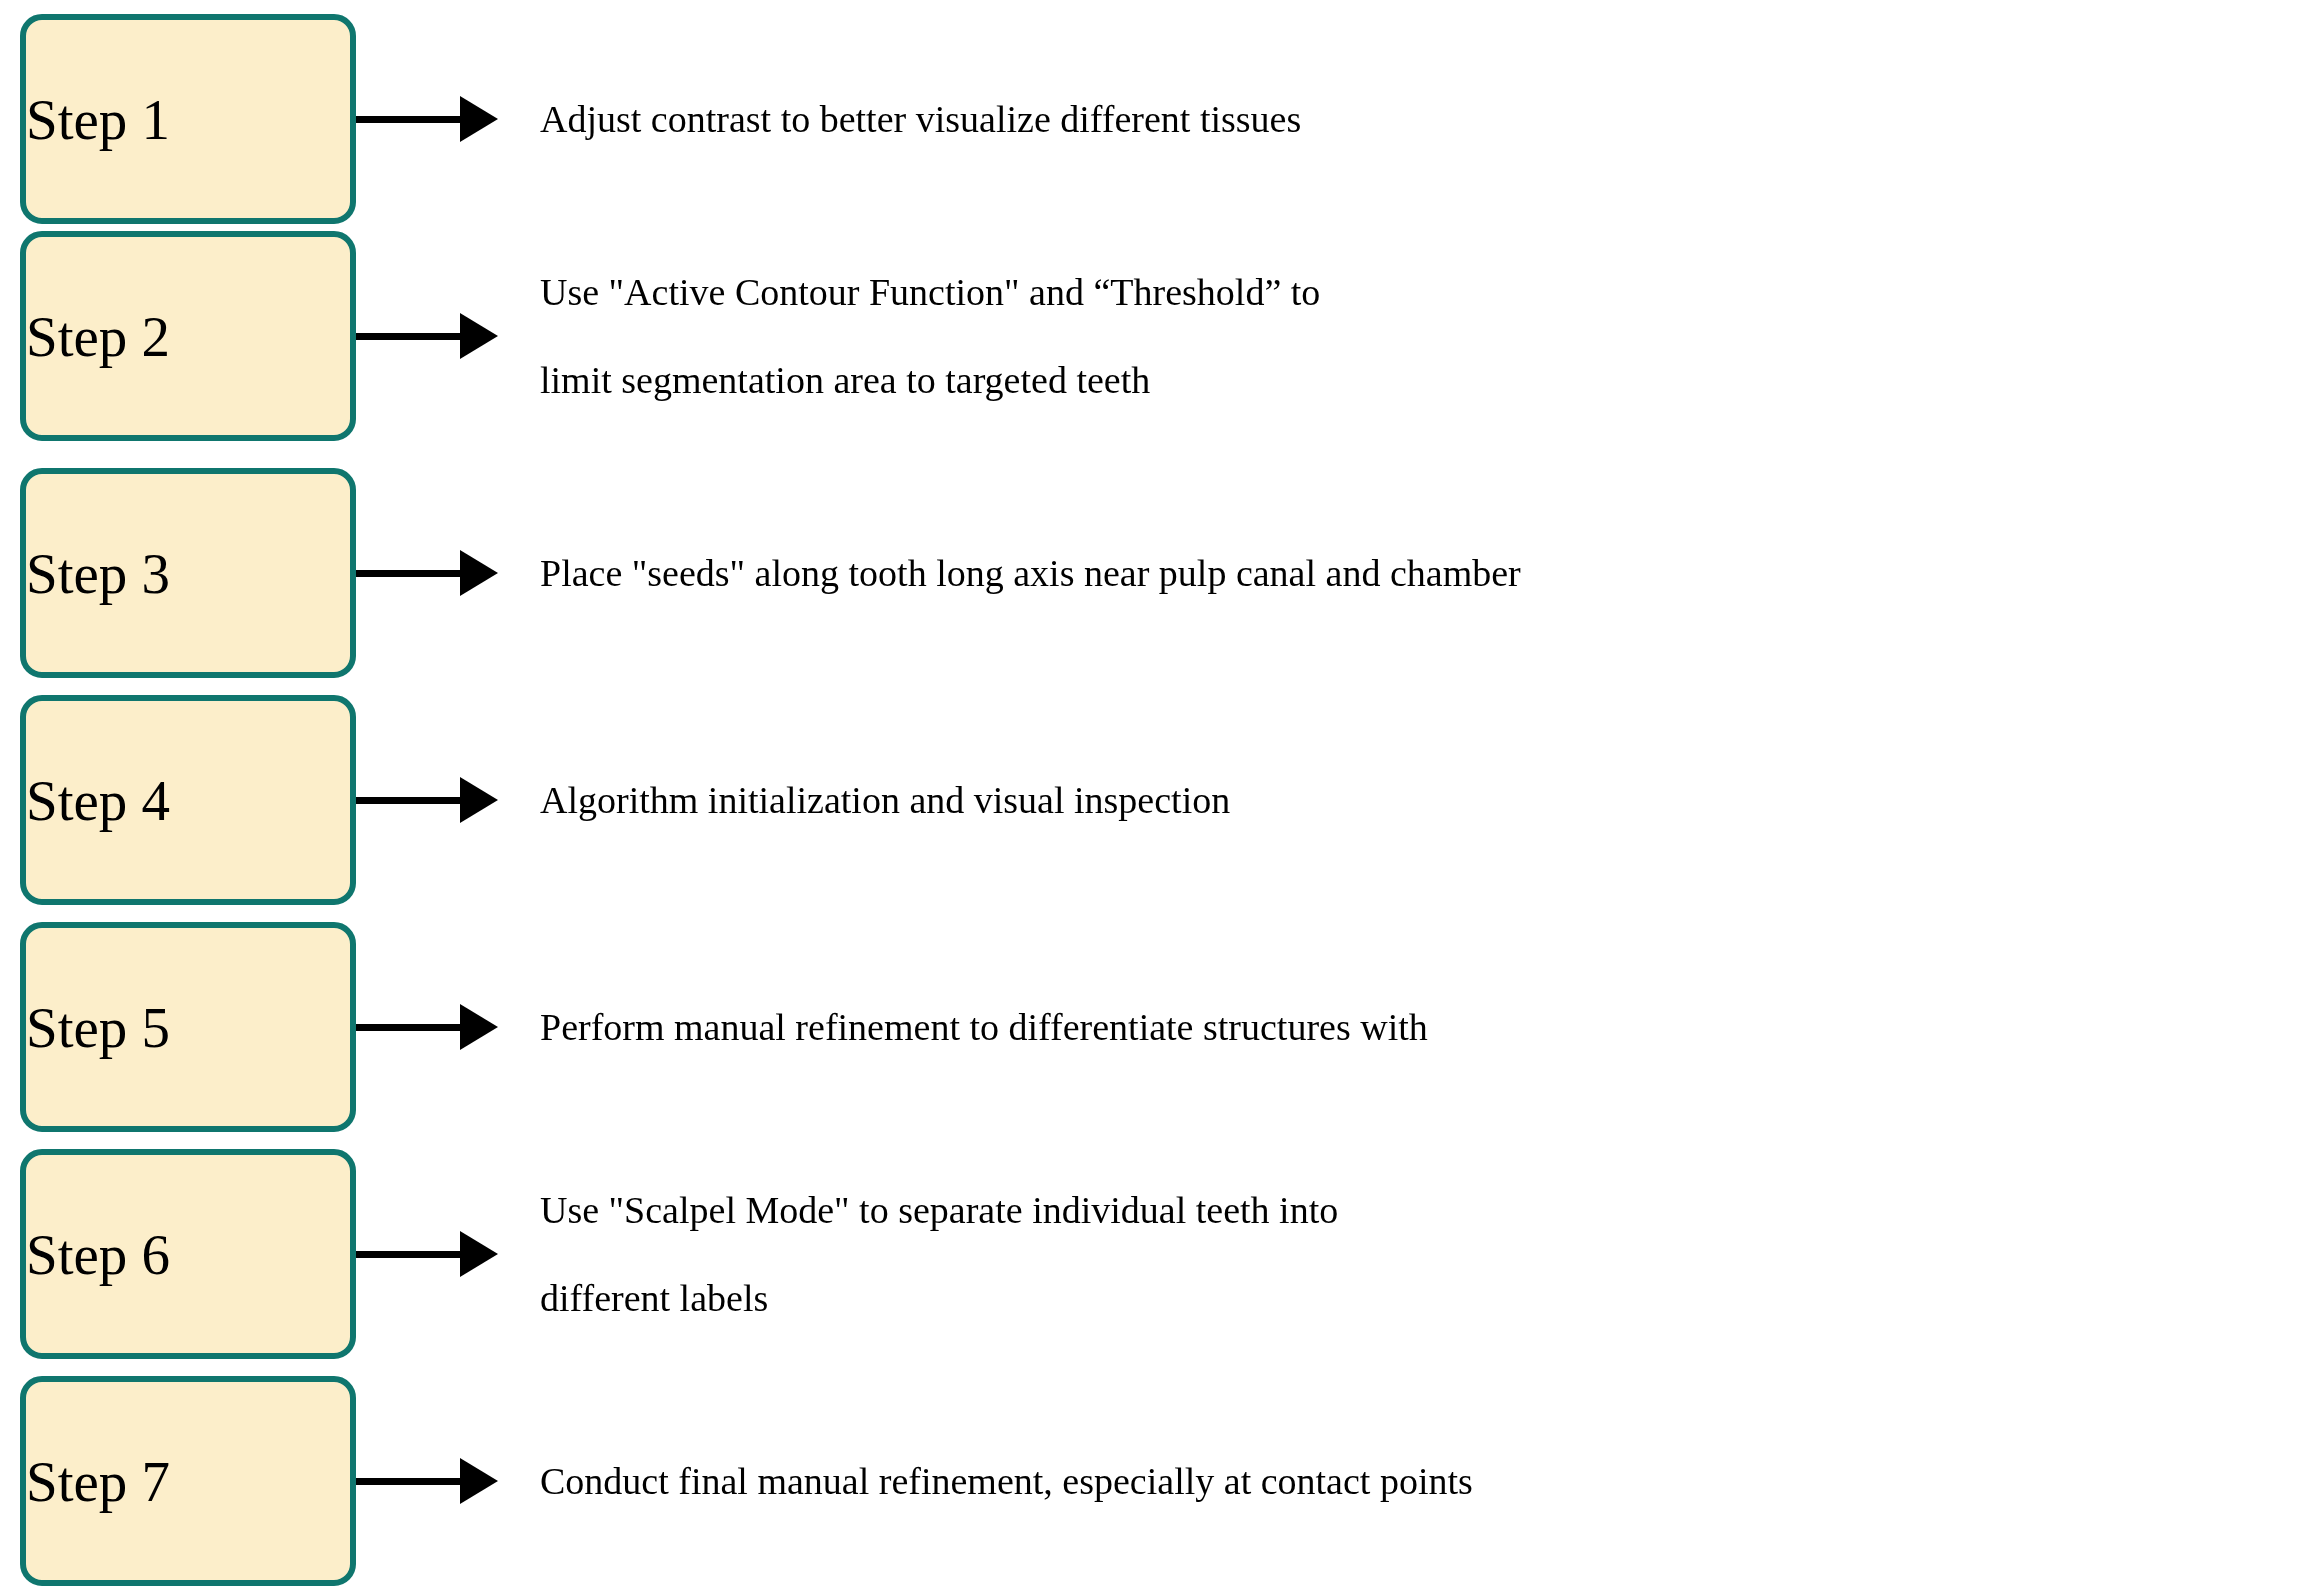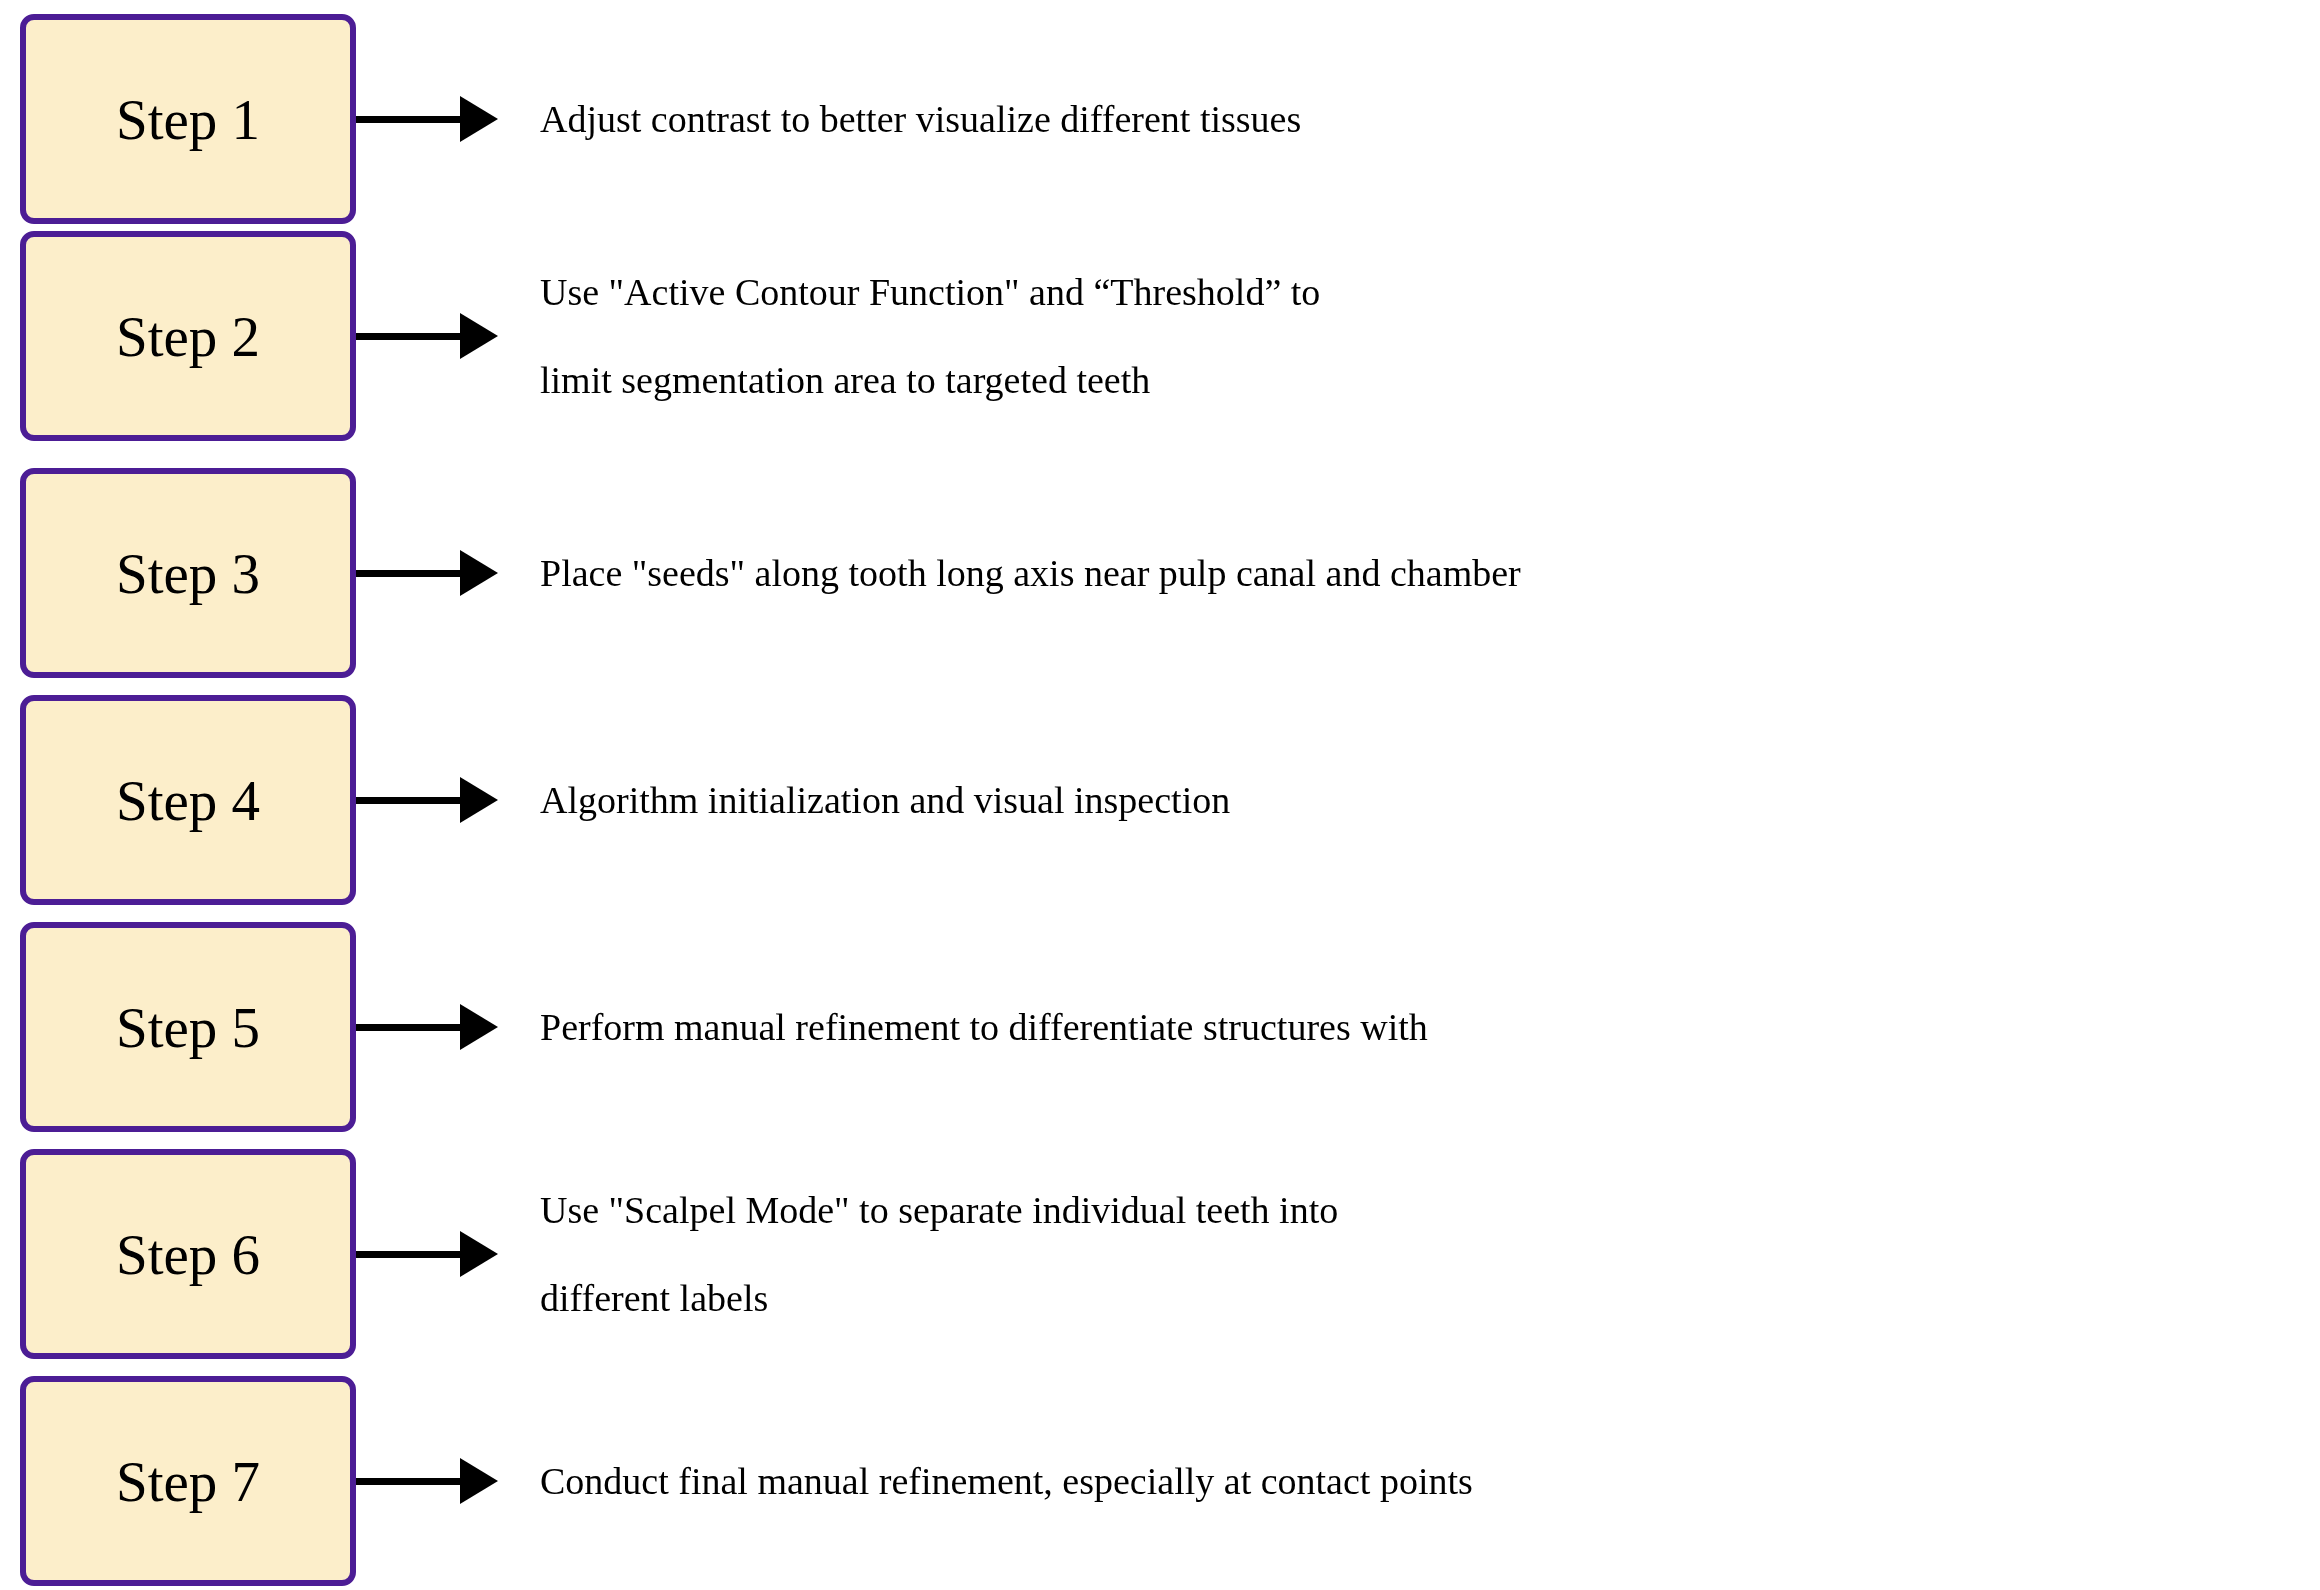--- a/index.html
+++ b/index.html
@@ -31,25 +31,25 @@
   .row-7 { top: 1376px; }
 
   .step-box {
     position: absolute;
     left: 20px;
     top: 0;
     width: 336px;
     height: 210px;
     box-sizing: border-box;
     background: #FCEECA;
-    border: 6px solid #4c1d95;
-    border-radius: 14px;
+    border: 6px solid #0f766e;
+    border-radius: 22px;
     display: flex;
     align-items: center;
-    justify-content: center;
+    justify-content: flex-start;
   }
   .step-label {
     font-size: 57px;
     line-height: 1;
     white-space: nowrap;
   }
 
   .arrow {
     position: absolute;
     left: 356px;

